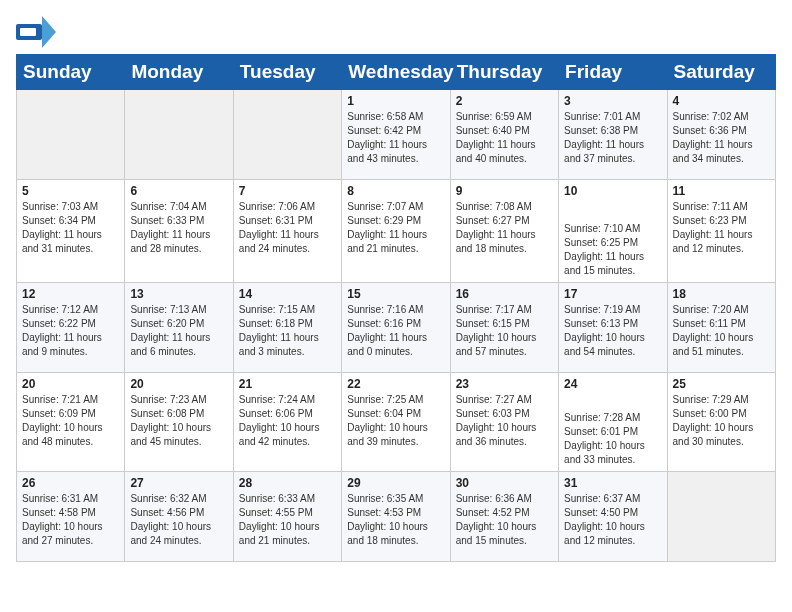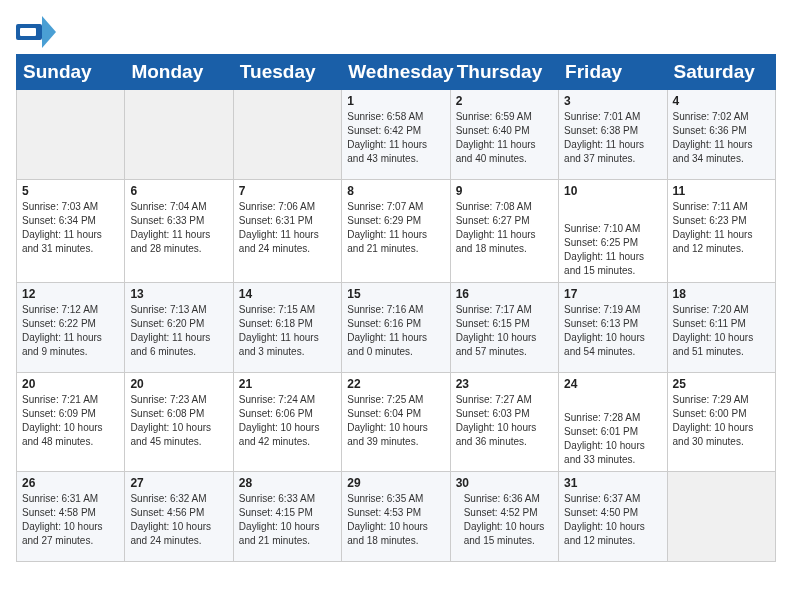--- a/index.html
+++ b/index.html
@@ -320,34 +320,34 @@
         <td>
           <span class="day-number">27</span>
           <div class="day-info" style="white-space: pre-line;">Sunrise: 6:32 AM
 Sunset: 4:56 PM
 Daylight: 10 hours
 and 24 minutes.</div>
         </td>
         <td>
           <span class="day-number">28</span>
           <div class="day-info" style="white-space: pre-line;">Sunrise: 6:33 AM
-Sunset: 4:15 PM
+Sunset: 4:55 PM
 Daylight: 10 hours
 and 21 minutes.</div>
         </td>
         <td>
           <span class="day-number">29</span>
           <div class="day-info" style="white-space: pre-line;">Sunrise: 6:35 AM
 Sunset: 4:53 PM
 Daylight: 10 hours
 and 18 minutes.</div>
         </td>
         <td>
           <span class="day-number">30</span>
-          <div class="day-info" style="white-space: pre-line; margin-left: 8px;">Sunrise: 6:36 AM
+          <div class="day-info" style="white-space: pre-line;">Sunrise: 6:36 AM
 Sunset: 4:52 PM
 Daylight: 10 hours
 and 15 minutes.</div>
         </td>
         <td>
           <span class="day-number">31</span>
           <div class="day-info" style="white-space: pre-line;">Sunrise: 6:37 AM
 Sunset: 4:50 PM
 Daylight: 10 hours
 and 12 minutes.</div>

